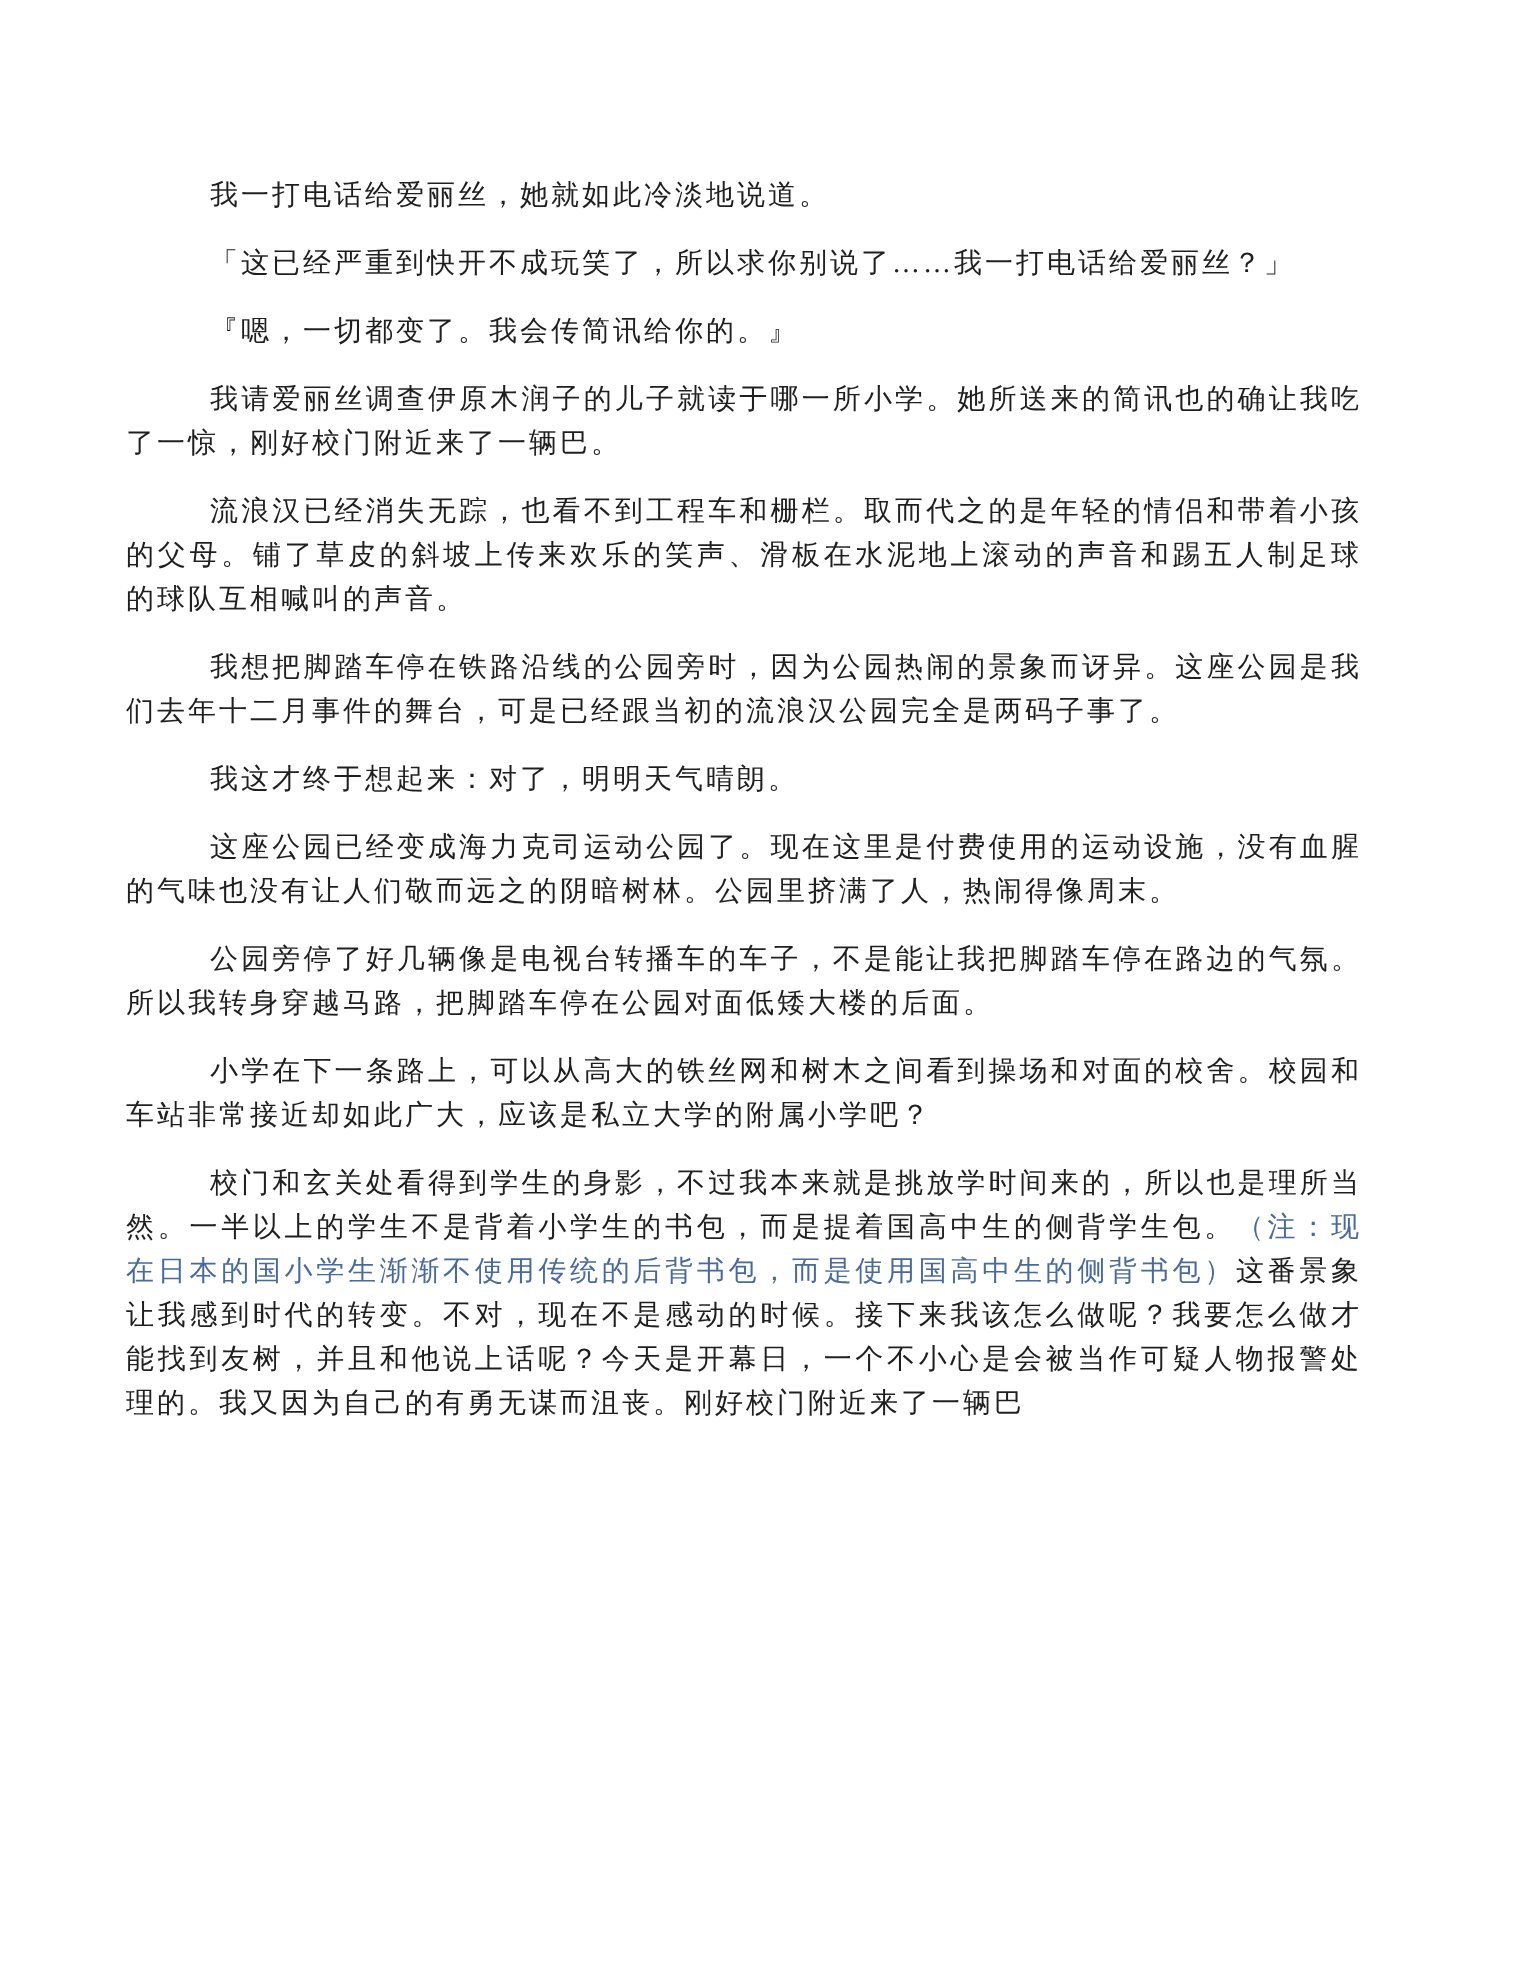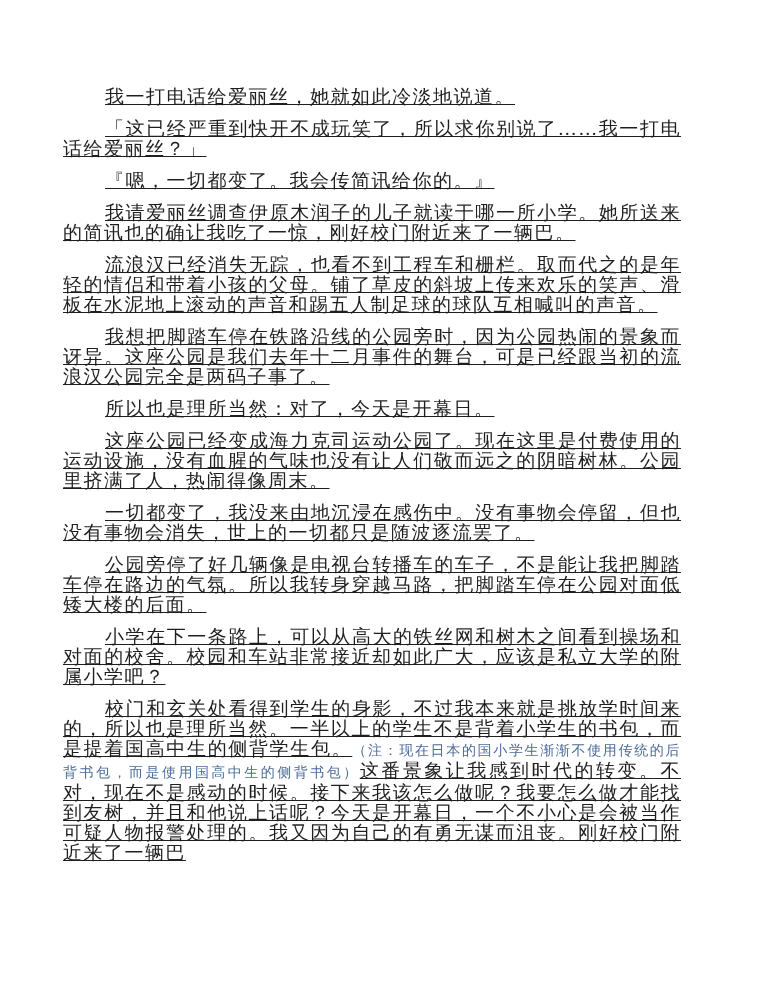--- a/index.html
+++ b/index.html
@@ -29,40 +29,38 @@
     line-height: 20px;
     letter-spacing: 1.5px;
     color: var(--body-color, #1f1f1f);
     text-align: justify;
     text-indent: 42px;
   }
   .para:last-child {
     margin-bottom: 0;
   }
   .body-seg {
-    font-size: 19px;
-    text-decoration: underline;
+    font-size: 14px;
   }
   .annotation {
     font-size: 14px;
     line-height: inherit;
     color: var(--annotation-color, #4a6b9a);
   }
 </style>
 </head>
 <body>
 
 <div class="page">
   <main class="text-block">
       <p class="para"><span class="body-seg">我一打电话给爱丽丝，她就如此冷淡地说道。</span></p>
       <p class="para"><span class="body-seg">「这已经严重到快开不成玩笑了，所以求你别说了……我一打电话给爱丽丝？」</span></p>
       <p class="para"><span class="body-seg">『嗯，一切都变了。我会传简讯给你的。』</span></p>
       <p class="para"><span class="body-seg">我请爱丽丝调查伊原木润子的儿子就读于哪一所小学。她所送来的简讯也的确让我吃了一惊，刚好校门附近来了一辆巴。</span></p>
       <p class="para"><span class="body-seg">流浪汉已经消失无踪，也看不到工程车和栅栏。取而代之的是年轻的情侣和带着小孩的父母。铺了草皮的斜坡上传来欢乐的笑声、滑板在水泥地上滚动的声音和踢五人制足球的球队互相喊叫的声音。</span></p>
       <p class="para"><span class="body-seg">我想把脚踏车停在铁路沿线的公园旁时，因为公园热闹的景象而讶异。这座公园是我们去年十二月事件的舞台，可是已经跟当初的流浪汉公园完全是两码子事了。</span></p>
-      <p class="para"><span class="body-seg">所以也是理所当然：对了，今天是开幕日。</span></p>
+      <p class="para"><span class="body-seg">我这才终于想起来：对了，明明天气晴朗。</span></p>
       <p class="para"><span class="body-seg">这座公园已经变成海力克司运动公园了。现在这里是付费使用的运动设施，没有血腥的气味也没有让人们敬而远之的阴暗树林。公园里挤满了人，热闹得像周末。</span></p>
-      <p class="para"><span class="body-seg">一切都变了，我没来由地沉浸在感伤中。没有事物会停留，但也没有事物会消失，世上的一切都只是随波逐流罢了。</span></p>
       <p class="para"><span class="body-seg">公园旁停了好几辆像是电视台转播车的车子，不是能让我把脚踏车停在路边的气氛。所以我转身穿越马路，把脚踏车停在公园对面低矮大楼的后面。</span></p>
       <p class="para"><span class="body-seg">小学在下一条路上，可以从高大的铁丝网和树木之间看到操场和对面的校舍。校园和车站非常接近却如此广大，应该是私立大学的附属小学吧？</span></p>
       <p class="para"><span class="body-seg">校门和玄关处看得到学生的身影，不过我本来就是挑放学时间来的，所以也是理所当然。一半以上的学生不是背着小学生的书包，而是提着国高中生的侧背学生包。</span><span class="annotation">（注：现在日本的国小学生渐渐不使用传统的后背书包，而是使用国高中生的侧背书包）</span><span class="body-seg">这番景象让我感到时代的转变。不对，现在不是感动的时候。接下来我该怎么做呢？我要怎么做才能找到友树，并且和他说上话呢？今天是开幕日，一个不小心是会被当作可疑人物报警处理的。我又因为自己的有勇无谋而沮丧。刚好校门附近来了一辆巴</span></p>
     </main>
 </div>
 
 </body></html>

